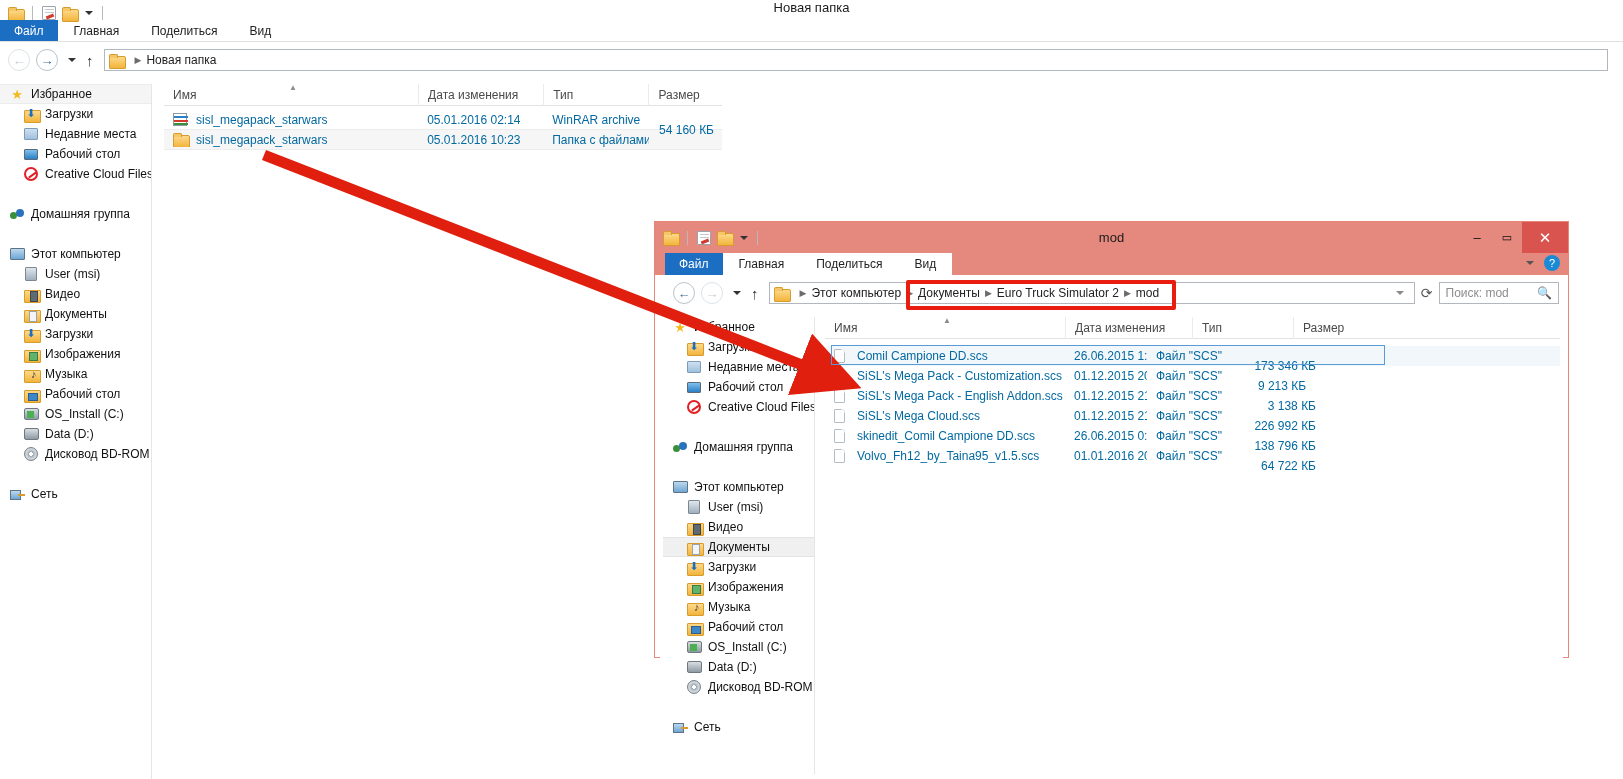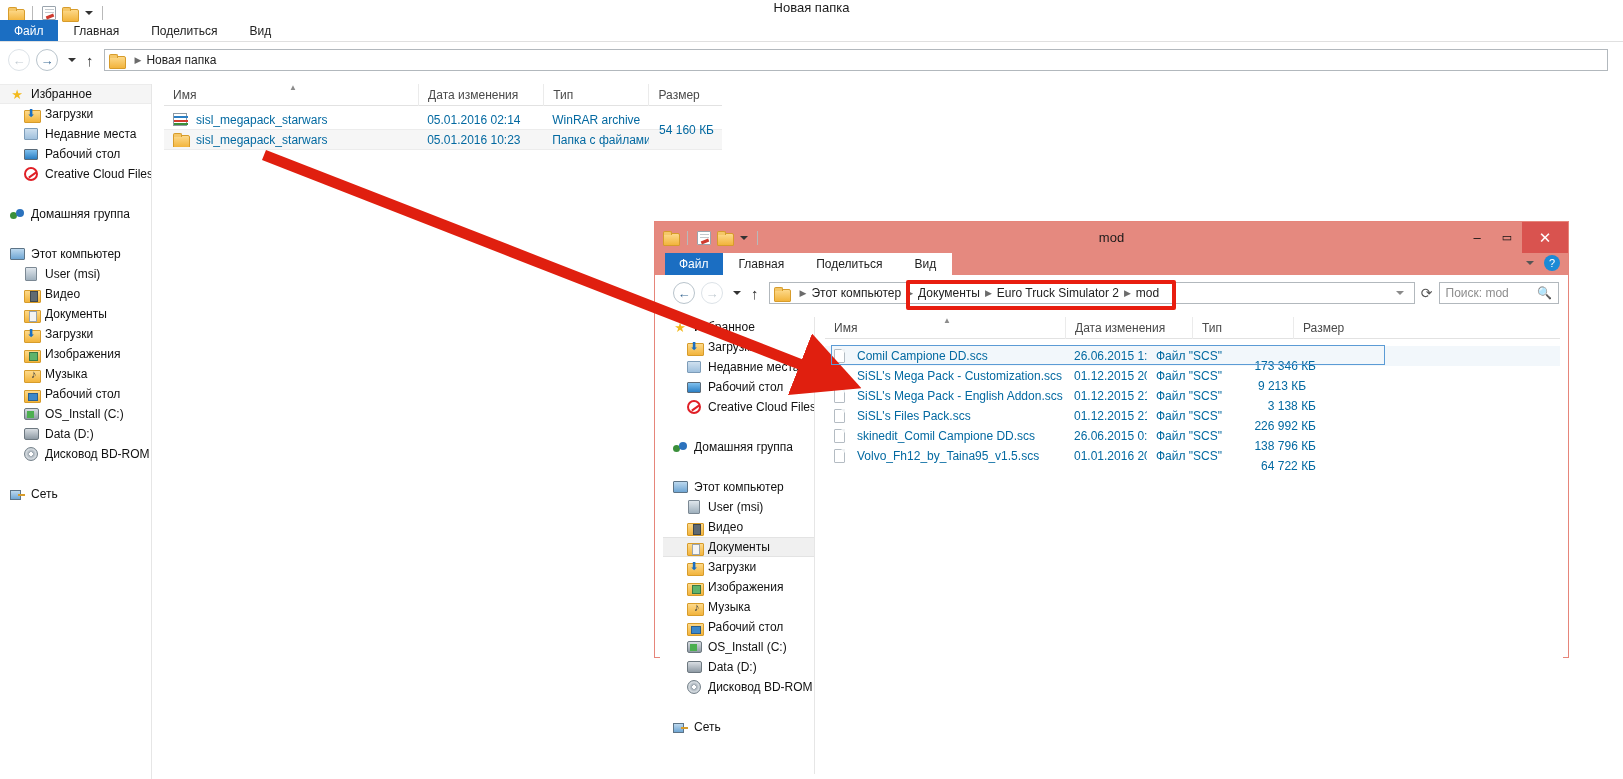--- a/index.html
+++ b/index.html
@@ -526,21 +526,21 @@
             </div>
             <div class="cell" style="width: 82px;">01.12.2015 21:33</div>
             <div class="cell" style="width: 101px;">Файл "SCS"</div>
             <div class="cell num" style="width: 76px;">3 138 КБ</div>
           </div>
           <div class="row">
             <div class="cell" style="width: 240px; display: flex; align-items: center;">
               <span style="width: 18px; display: flex; align-items: center; justify-content: flex-start; margin-right: 5px; flex: 0 0 18px;">
                 <span class="file-ico"></span>
               </span>
-              <span>SiSL's Files Pack.scs</span>
+              <span>SiSL's Mega Cloud.scs</span>
             </div>
             <div class="cell" style="width: 82px;">01.12.2015 21:33</div>
             <div class="cell" style="width: 101px;">Файл "SCS"</div>
             <div class="cell num" style="width: 76px;">226 992 КБ</div>
           </div>
           <div class="row">
             <div class="cell" style="width: 240px; display: flex; align-items: center;">
               <span style="width: 18px; display: flex; align-items: center; justify-content: flex-start; margin-right: 5px; flex: 0 0 18px;">
                 <span class="file-ico"></span>
               </span>

